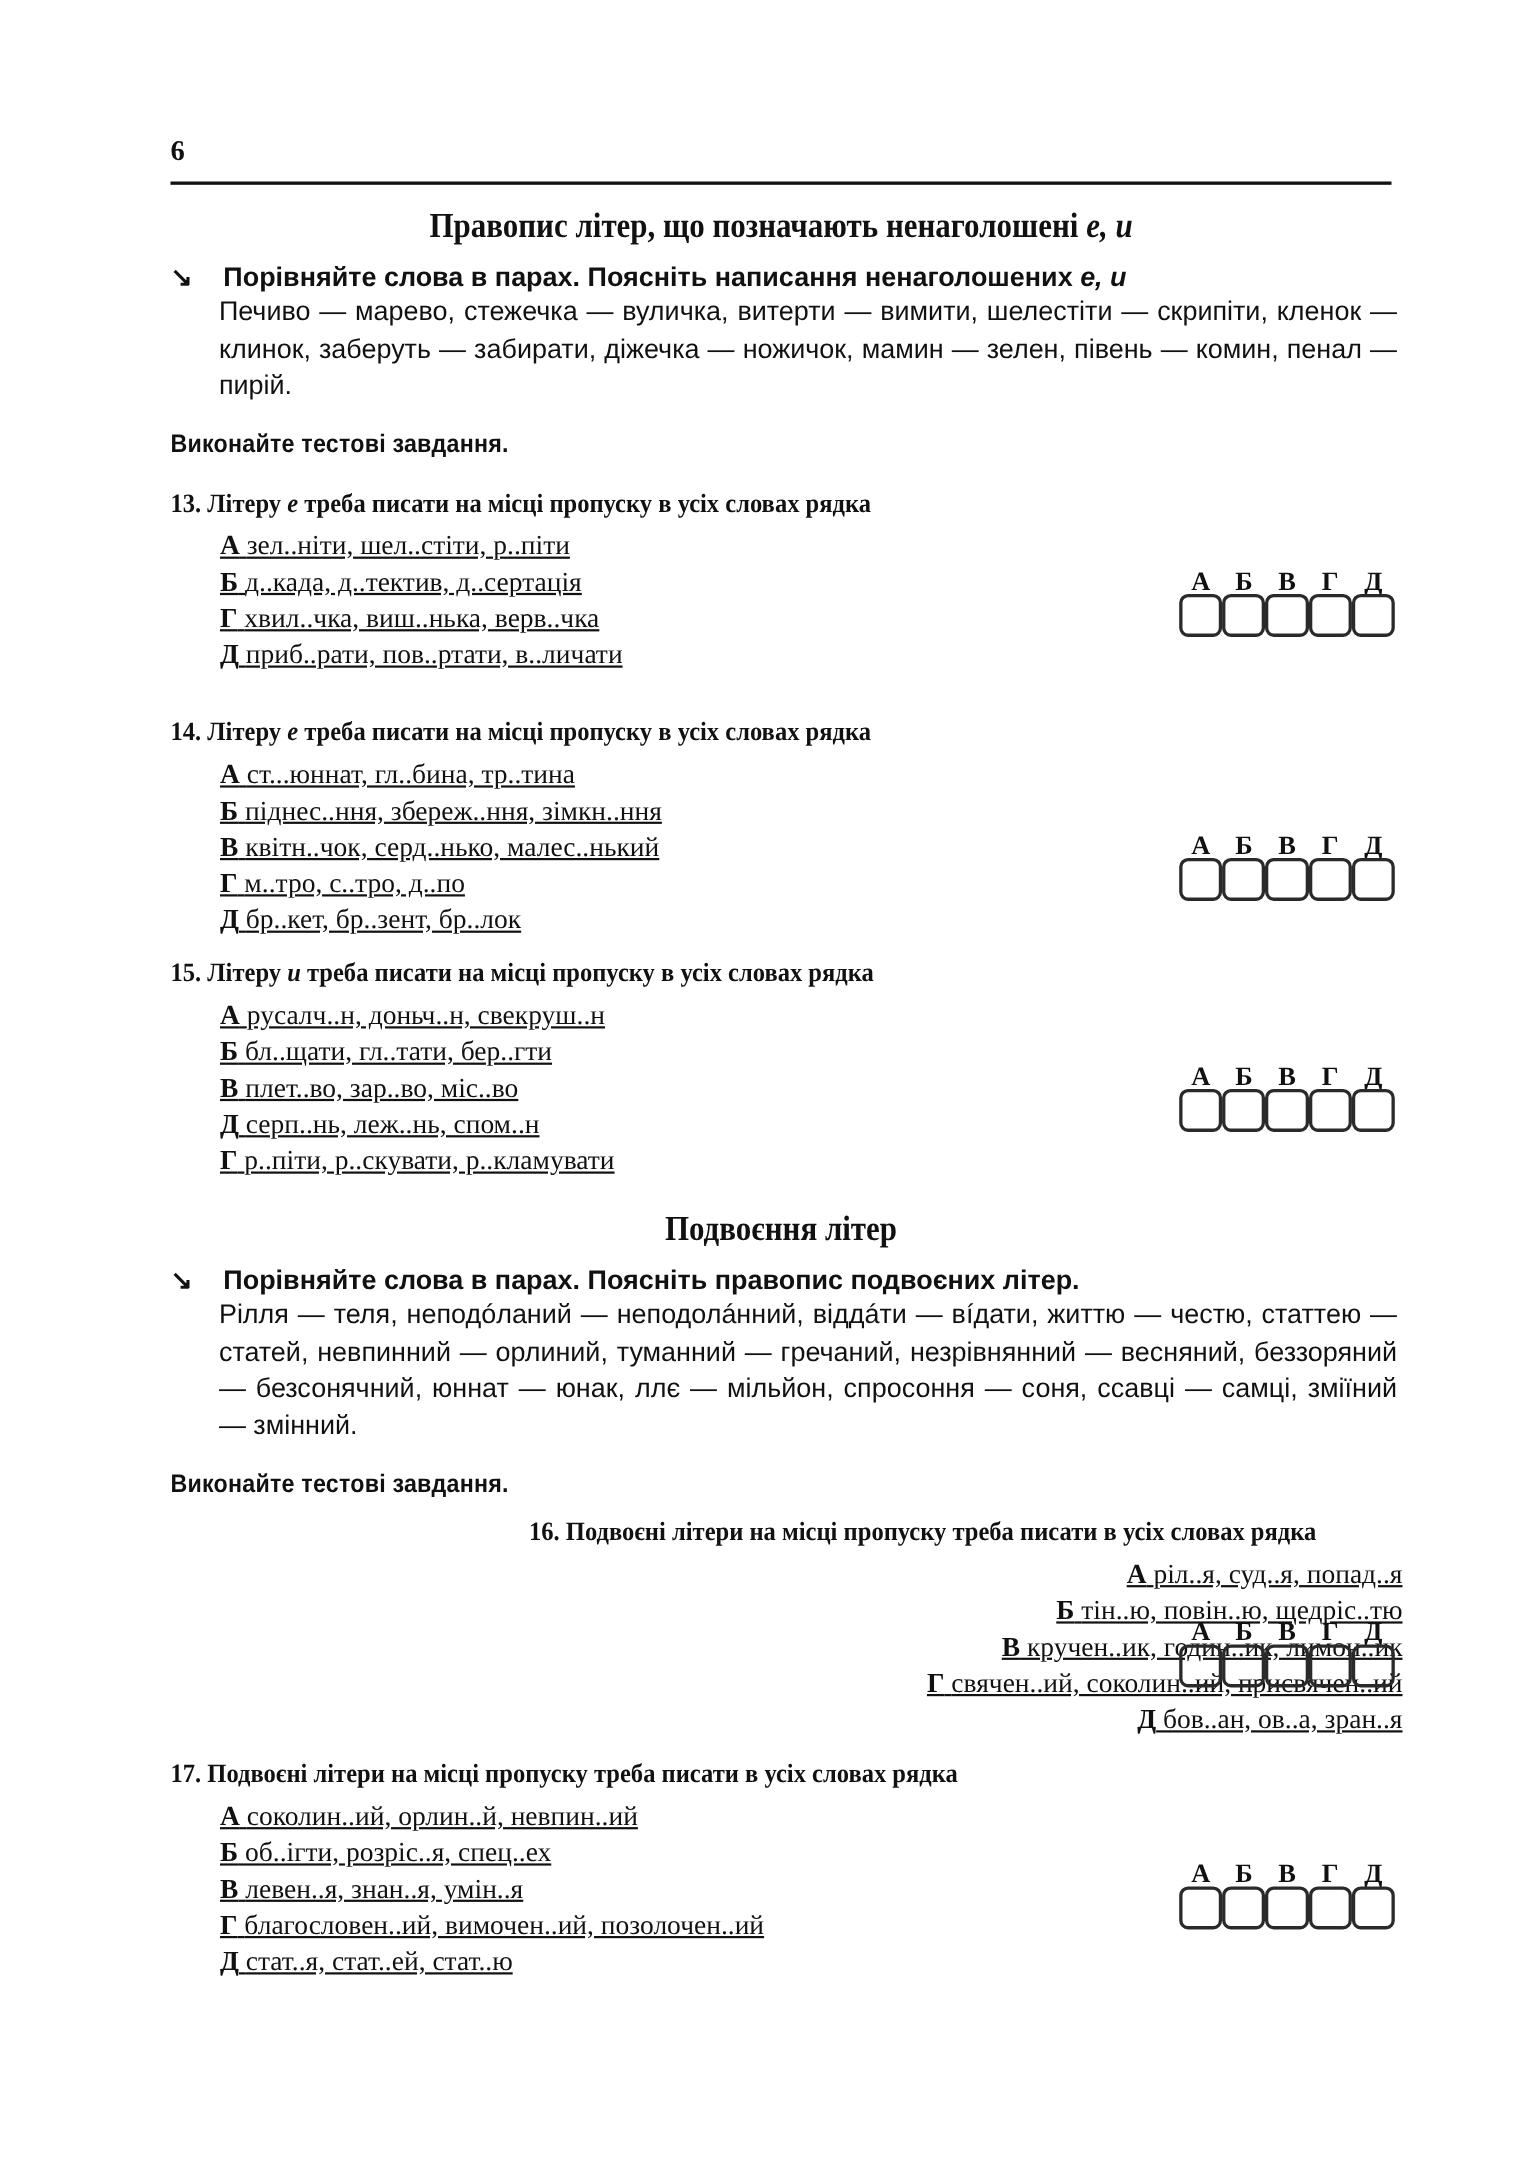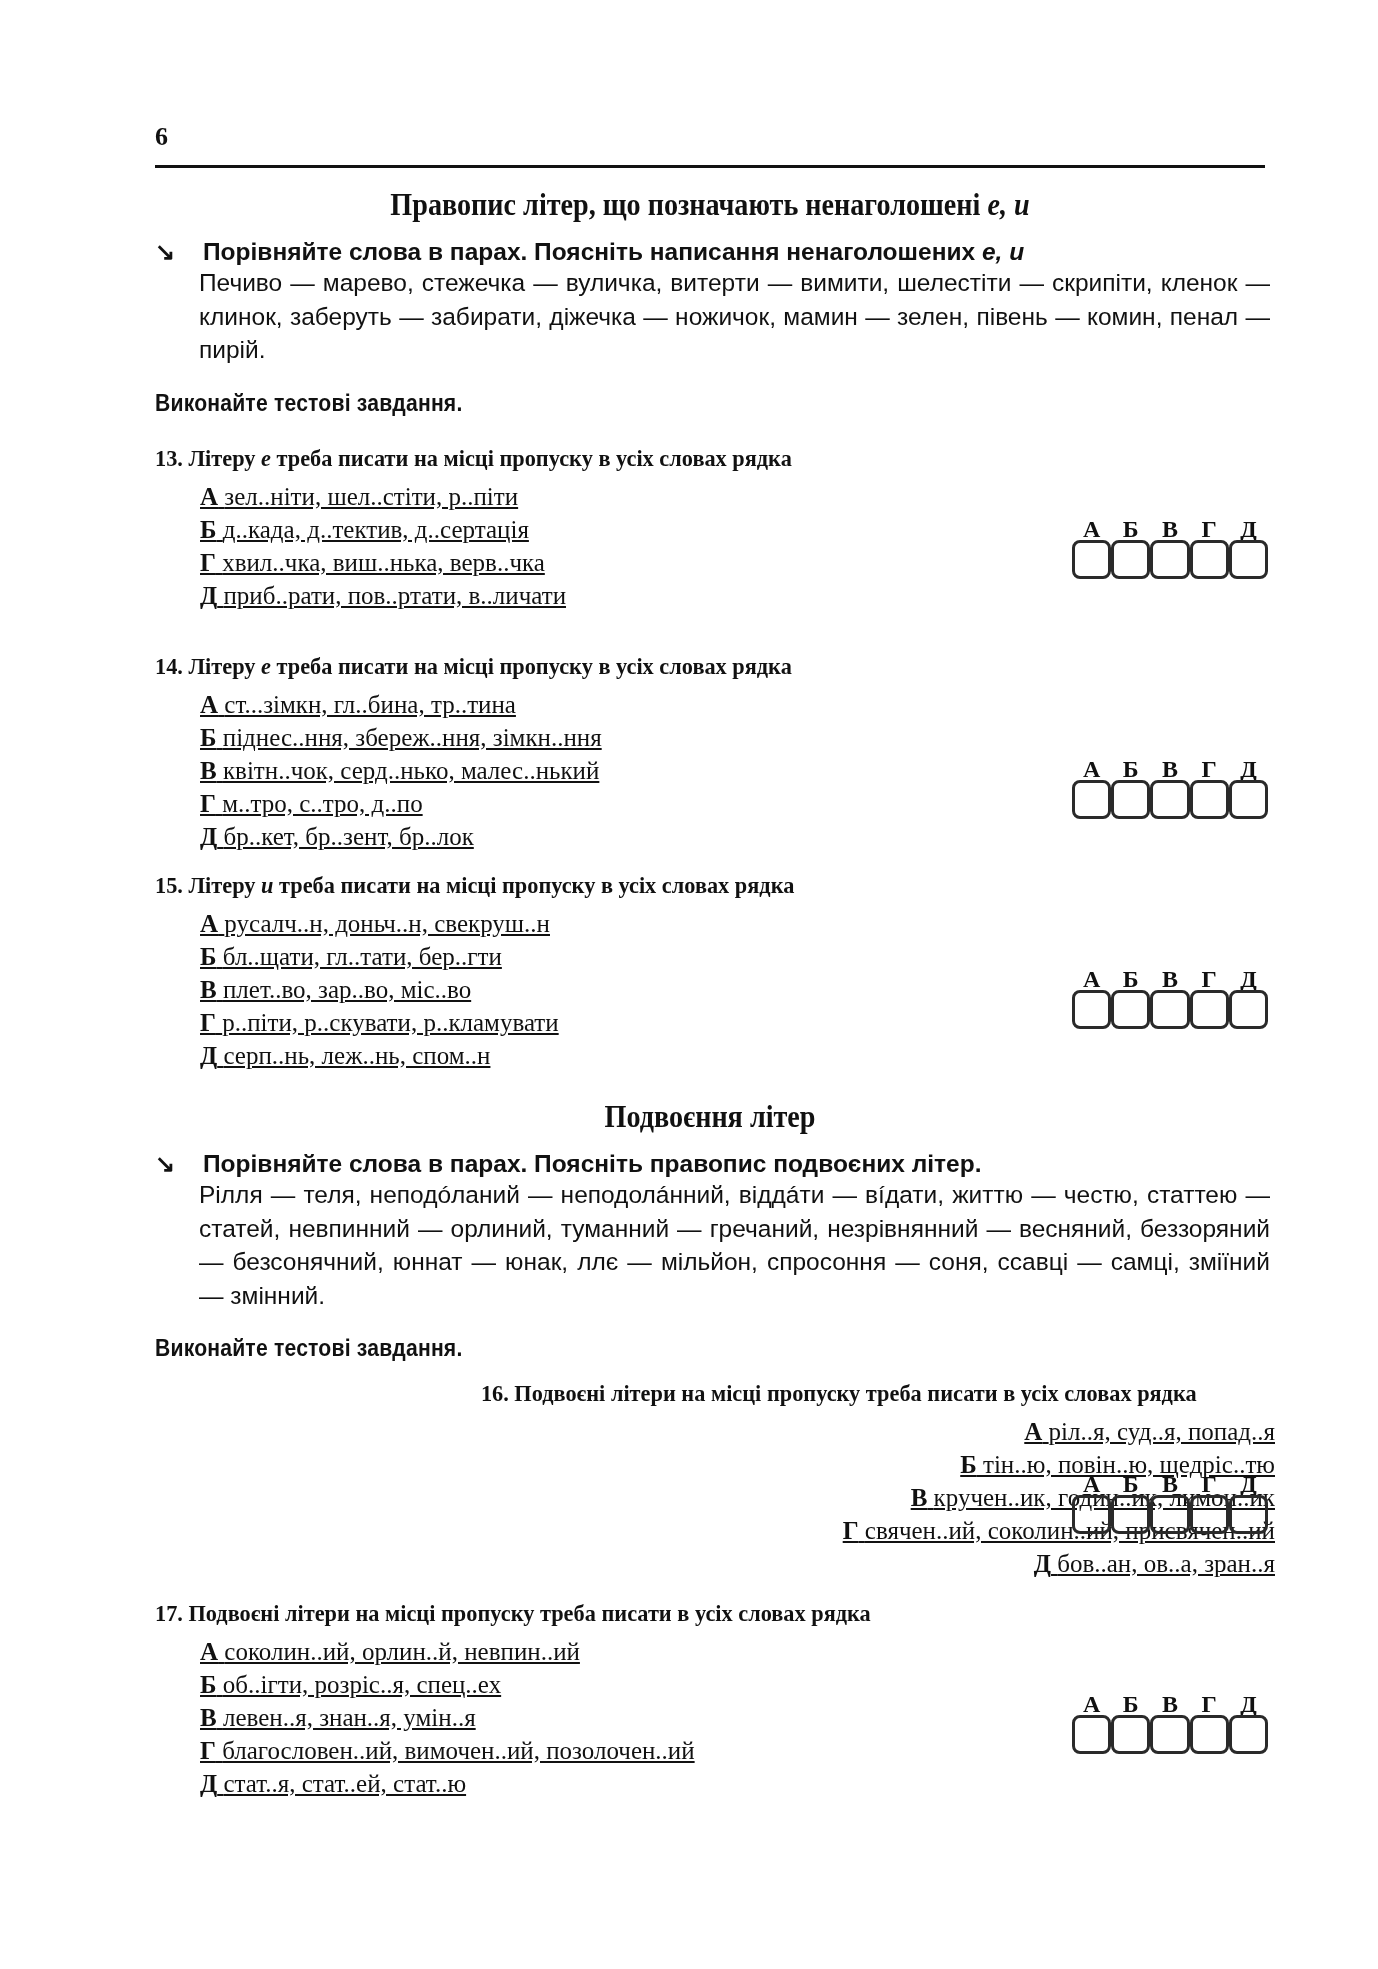--- a/index.html
+++ b/index.html
@@ -49,36 +49,36 @@
     <div class="opt"><b>А</b> <span>зел..ніти, шел..стіти, р..піти</span></div>
     <div class="opt"><b>Б</b> <span>д..када, д..тектив, д..сертація</span></div>
     <div class="opt"><b>Г</b> <span>хвил..чка, виш..нька, верв..чка</span></div>
     <div class="opt"><b>Д</b> <span>приб..рати, пов..ртати, в..личати</span></div>
   </div>
 </div>
 
 <div class="task" style="top:653px;">
   <div class="q"><span>14.</span> <span>Літеру </span><i>е</i><span> треба писати на місці пропуску в усіх словах рядка</span></div>
   <div class="opts">
-    <div class="opt"><b>А</b> <span>ст...зімкн, гл..бина, тр..тина</span></div>
+    <div class="opt"><b>А</b> <span>ст...юннат, гл..бина, тр..тина</span></div>
     <div class="opt"><b>Б</b> <span>піднес..ння, збереж..ння, зімкн..ння</span></div>
     <div class="opt"><b>В</b> <span>квітн..чок, серд..нько, малес..нький</span></div>
     <div class="opt"><b>Г</b> <span>м..тро, с..тро, д..по</span></div>
     <div class="opt"><b>Д</b> <span>бр..кет, бр..зент, бр..лок</span></div>
   </div>
 </div>
 
 <div class="task" style="top:872px;">
   <div class="q"><span>15.</span> <span>Літеру </span><i>и</i><span> треба писати на місці пропуску в усіх словах рядка</span></div>
   <div class="opts">
     <div class="opt"><b>А</b> <span>русалч..н, доньч..н, свекруш..н</span></div>
     <div class="opt"><b>Б</b> <span>бл..щати, гл..тати, бер..гти</span></div>
     <div class="opt"><b>В</b> <span>плет..во, зар..во, міс..во</span></div>
+    <div class="opt"><b>Д</b> <span>серп..нь, леж..нь, спом..н</span></div>
     <div class="opt"><b>Г</b> <span>р..піти, р..скувати, р..кламувати</span></div>
-    <div class="opt"><b>Д</b> <span>серп..нь, леж..нь, спом..н</span></div>
   </div>
 </div>
 
 <div class="section-title" style="top:1098px;"><span>Подвоєння літер</span></div>
 
 <div class="exercise" style="top:1150px;">
   <div class="head">
     <span class="arrow">↘</span>
     <span>Порівняйте слова в парах. Поясніть правопис подвоєних літер.</span>
   </div>

